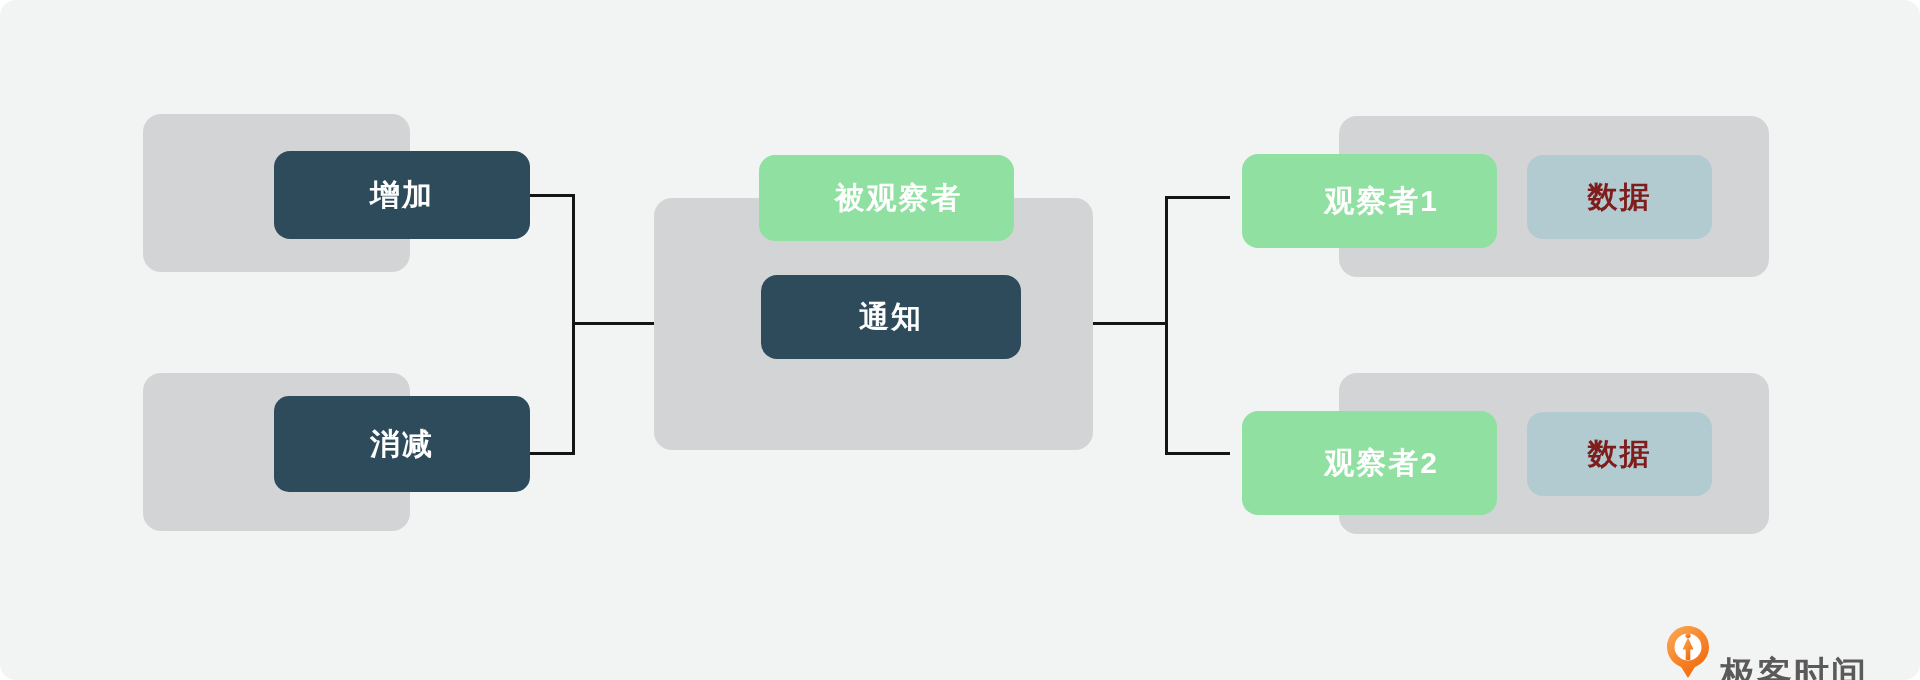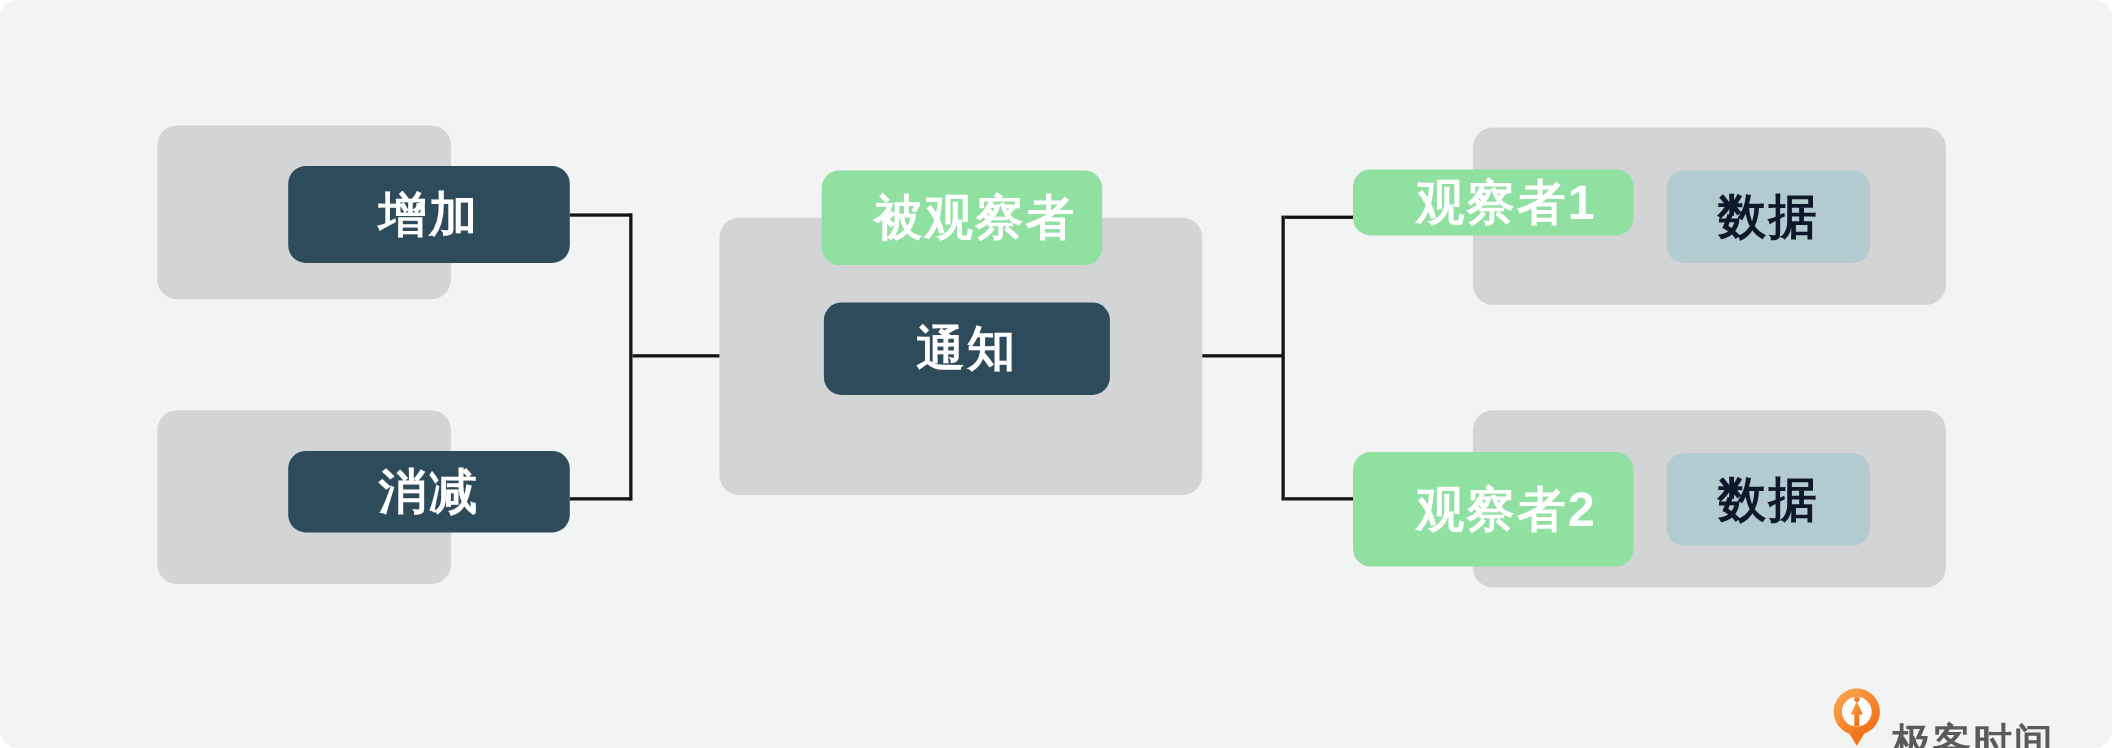--- a/index.html
+++ b/index.html
@@ -27,33 +27,34 @@
   .c-left-bottom  { left: 143px;  top: 373px; width: 267px; height: 158px; }
   .c-center       { left: 654px;  top: 198px; width: 439px; height: 252px; }
   .c-right-top    { left: 1339px; top: 116px; width: 430px; height: 161px; }
   .c-right-bottom { left: 1339px; top: 373px; width: 430px; height: 161px; }
 
   
   .pill {
     position: absolute;
     border-radius: 16px;
     display: flex; align-items: center; justify-content: center;
-    font-size: 44px; font-weight: 700;
+    font-size: 30px; font-weight: 700;
     letter-spacing: 2px;
     white-space: nowrap;
+    margin-left: 12px;
   }
   .pill.dark  { background: #2e4b5c; color: #ffffff; }
   .pill.green { background: #8fe0a1; color: #ffffff; padding-left: 24px; }
-  .pill.teal  { background: #b2cbd0; color: #0f172a; }
+  .pill.teal  { background: #b2cbd0; color: #7f1d1d; }
 
   .p-increase  { left: 262px;  top: 151px; width: 256px; height: 88px; }
-  .p-decrease  { left: 262px;  top: 410px; width: 256px; height: 74px; }
+  .p-decrease  { left: 262px;  top: 396px; width: 256px; height: 96px; border-radius: 15px; }
   .p-subject   { left: 747px;  top: 155px; width: 255px; height: 86px; }
   .p-notify    { left: 749px;  top: 275px; width: 260px; height: 84px; text-align: center; }
-  .p-observer1 { left: 1230px; top: 154px; width: 255px; height: 60px; }
+  .p-observer1 { left: 1230px; top: 154px; width: 255px; height: 94px; }
   .p-data1     { left: 1515px; top: 155px; width: 185px; height: 84px; }
   .p-observer2 { left: 1230px; top: 411px; width: 255px; height: 104px; }
   .p-data2     { left: 1515px; top: 412px; width: 185px; height: 84px; }
 
   
   .line { position: absolute; background: #141414; }
   .l-inc-h   { left: 518px;  top: 194px; width: 56px;  height: 3px; }
   .l-left-v  { left: 572px;  top: 194px; width: 3px;   height: 261px; }
   .l-dec-h   { left: 518px;  top: 452px; width: 56px;  height: 3px; }
   .l-mid-h   { left: 575px;  top: 322px; width: 79px;  height: 3px; }

